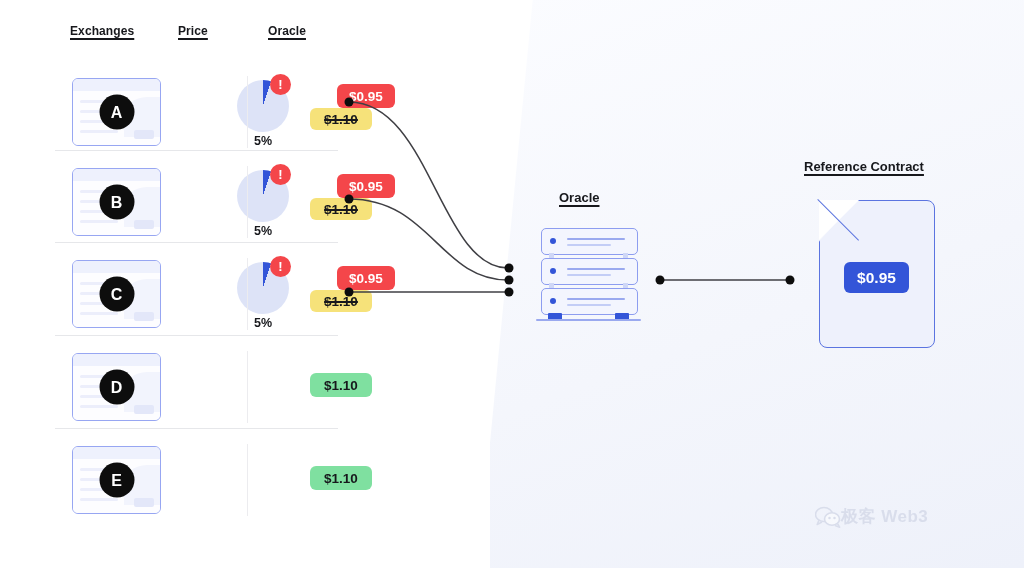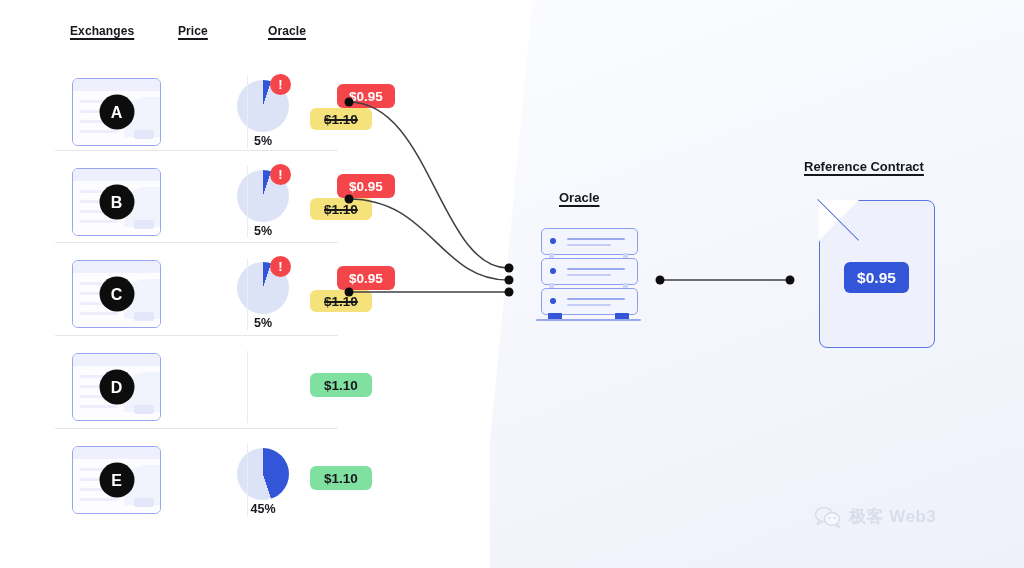--- a/index.html
+++ b/index.html
@@ -139,21 +139,21 @@
     display:flex;align-items:center;justify-content:center;
   }
 
   
   svg.links{position:absolute;left:0;top:0;width:1024px;height:568px;pointer-events:none;}
   .lnk{fill:none;stroke:#3f3f44;stroke-width:1.5px;}
   .nodedot{fill:#0d0d0d;}
 
   
   .watermark{
-    position:absolute;left:815px;top:505px;display:flex;align-items:center;gap:8px;
+    position:absolute;left:815px;top:505px;display:flex;align-items:center;
     opacity:.5;
   }
   .wm-text{font-size:17px;font-weight:600;color:#c3c9dd;letter-spacing:.5px;}
 </style>
 </head>
 <body>
 
 <div id="stage">
 
   <div class="bg-panel"></div>
@@ -268,24 +268,20 @@
           </div>
           <div class="browser-body">
             <span class="bcurve"></span>
             <span class="bline bl1"></span>
             <span class="bline bl2"></span>
             <span class="bline bl3"></span>
             <span class="bline bl4"></span>
             <span class="bbtn"></span>
           </div>
           <div class="ex-badge">E</div>
-        </div>
-        <div class="pie-wrap">
-          <div class="pie" style="background: conic-gradient(rgb(51, 85, 216) 0deg, rgb(51, 85, 216) 162deg, rgb(221, 227, 247) 162deg, rgb(221, 227, 247) 360deg);"></div>
-          <div class="pie-label">45%</div>
         </div>
         <div class="price-wrap">
           <div class="tag tag-ok">$1.10</div>
         </div>
       </div>
       <div class="col-divider" style="top: 76px; height: 72px;"></div>
       <div class="col-divider" style="top: 166px; height: 72px;"></div>
       <div class="col-divider" style="top: 258px; height: 72px;"></div>
       <div class="col-divider" style="top: 351px; height: 72px;"></div>
       <div class="col-divider" style="top: 444px; height: 72px;"></div>

